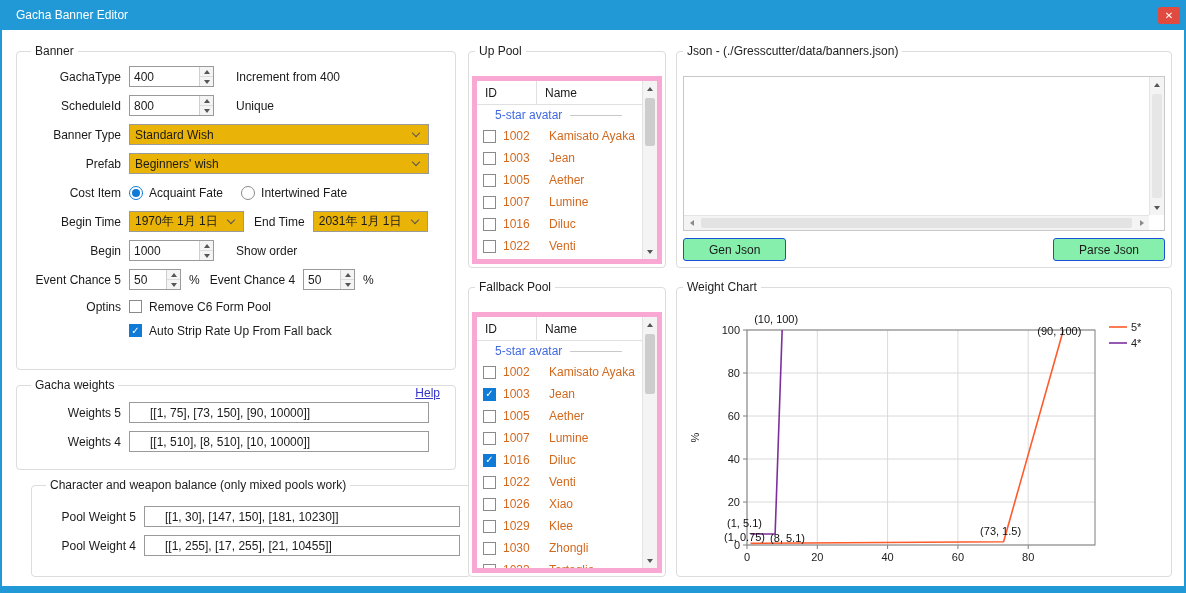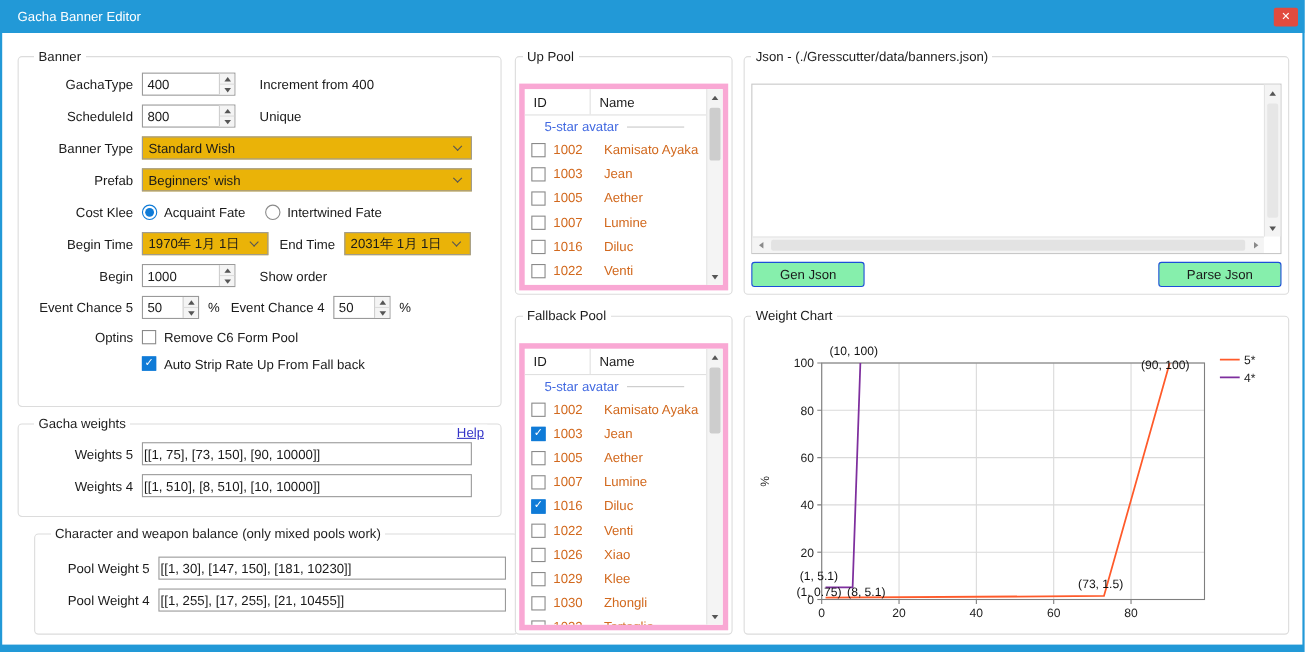--- a/index.html
+++ b/index.html
@@ -20,21 +20,21 @@
   #fs-chart{left:674px;top:250px;width:496px;height:297px;}
 
   .row{display:flex;align-items:center;height:21px;margin-bottom:8px;}
   .row.small{height:17px;margin-bottom:7px;}
   .lbl{width:96px;text-align:right;margin-right:8px;flex:none;}
   .lbl-mid{margin:0 8px 0 10px;flex:none;}
   .hint{margin-left:22px;color:#1a1a1a;}
   .pct{margin-left:8px;}
   .w85{width:85px;}.w300{width:300px;}.w115{width:115px;}.w52{width:52px;}.w316{width:316px;}
 
-  .tbox{display:flex;align-items:center;height:21px;border:1px solid #9a9a9a;background:#fff;padding:0 1px;overflow:hidden;white-space:nowrap;}
+  .tbox{display:flex;align-items:center;height:21px;border:1px solid #9a9a9a;background:#fff;padding:0 20px;overflow:hidden;white-space:nowrap;}
   .spin{display:flex;align-items:stretch;height:21px;border:1px solid #9a9a9a;background:#fff;}
   .spin .v{flex:1;display:flex;align-items:center;padding:0 4px;}
   .spin .btns{width:14px;border-left:1px solid #cfcfcf;display:flex;flex-direction:column;background:#f4f4f4;}
   .spin .sb{flex:1;display:flex;align-items:center;justify-content:center;}
   .spin .sb:first-child{border-bottom:1px solid #dcdcdc;}
   .tri-up{width:0;height:0;border-left:3px solid transparent;border-right:3px solid transparent;border-bottom:4px solid #555;}
   .tri-down{width:0;height:0;border-left:3px solid transparent;border-right:3px solid transparent;border-top:4px solid #555;}
   .tri-left{width:0;height:0;border-top:3px solid transparent;border-bottom:3px solid transparent;border-right:4px solid #8a8a8a;}
   .tri-right{width:0;height:0;border-top:3px solid transparent;border-bottom:3px solid transparent;border-left:4px solid #8a8a8a;}
 
@@ -140,21 +140,21 @@
 
     <div class="row">
       <span class="lbl">Prefab</span>
       <div class="combo w300">
         <span class="v">Beginners' wish</span>
         <i class="chev"></i>
       </div>
     </div>
 
     <div class="row">
-      <span class="lbl">Cost Klee</span>
+      <span class="lbl">Cost Item</span>
       <span class="radio sel"></span>
       <span class="radio-label">Acquaint Fate</span>
       <span class="radio"></span>
       <span class="radio-label">Intertwined Fate</span>
     </div>
 
     <div class="row">
       <span class="lbl">Begin Time</span>
       <div class="combo w115">
         <span class="v">1970年 1月 1日</span>

